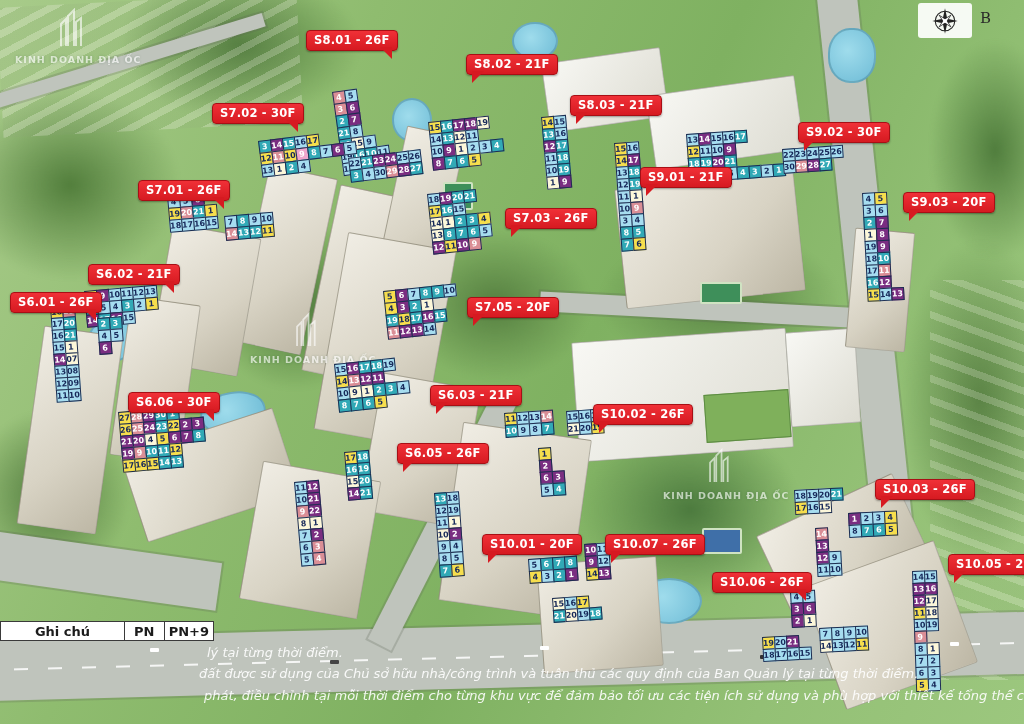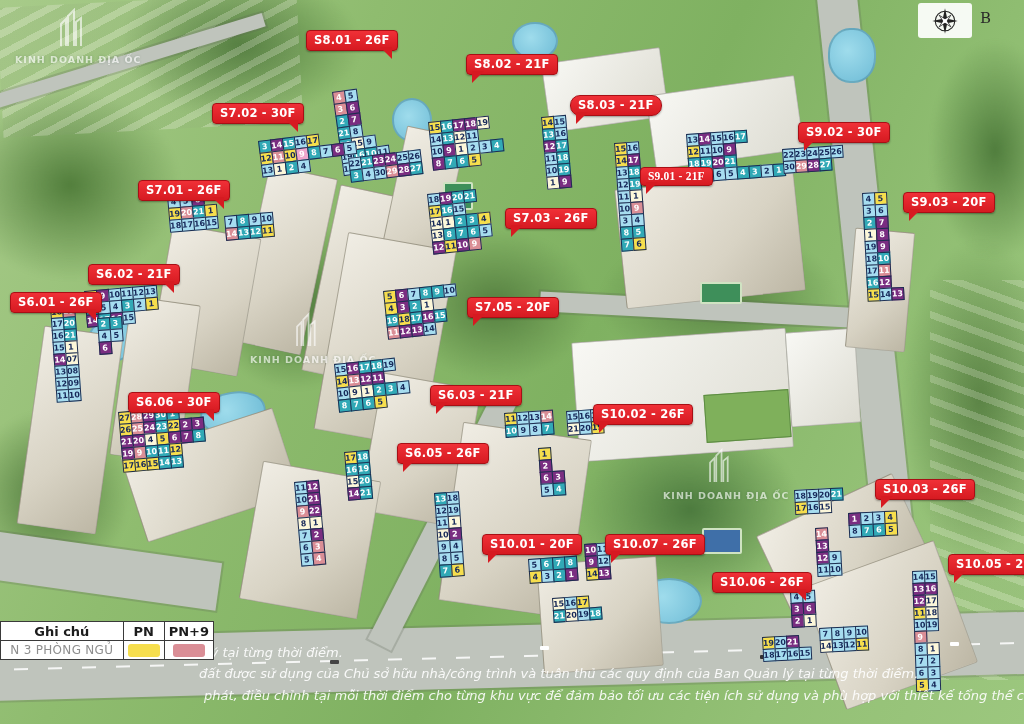--- a/index.html
+++ b/index.html
@@ -935,25 +935,25 @@
         </div>
         <div class="urow">
           <span class="ucell" style="background: rgb(246, 222, 77);">5</span>
           <span class="ucell" style="background: rgb(166, 221, 240);">4</span>
         </div>
       </div>
     </div>
   <div id="badge-layer">
       <div class="badge tail-br" style="left: 306px; top: 30px;">S8.01 - 26F</div>
       <div class="badge tail-bl" style="left: 466px; top: 54px;">S8.02 - 21F</div>
-      <div class="badge tail-bl" style="left: 570px; top: 95px; border-radius: 10px;">S8.03 - 21F</div>
+      <div class="badge tail-bl" style="left: 570px; top: 95px;">S8.03 - 21F</div>
       <div class="badge tail-br" style="left: 212px; top: 103px;">S7.02 - 30F</div>
       <div class="badge tail-bl" style="left: 798px; top: 122px;">S9.02 - 30F</div>
       <div class="badge tail-br" style="left: 138px; top: 180px;">S7.01 - 26F</div>
-      <div class="badge tail-bl" style="left: 640px; top: 167px; font-family: Liberation Serif, serif;">S9.01 - 21F</div>
+      <div class="badge tail-bl" style="left: 640px; top: 167px;">S9.01 - 21F</div>
       <div class="badge tail-bl" style="left: 903px; top: 192px;">S9.03 - 20F</div>
       <div class="badge tail-bl" style="left: 505px; top: 208px;">S7.03 - 26F</div>
       <div class="badge tail-br" style="left: 88px; top: 264px;">S6.02 - 21F</div>
       <div class="badge tail-br" style="left: 10px; top: 292px;">S6.01 - 26F</div>
       <div class="badge tail-bl" style="left: 467px; top: 297px;">S7.05 - 20F</div>
       <div class="badge tail-bl" style="left: 430px; top: 385px;">S6.03 - 21F</div>
       <div class="badge tail-br" style="left: 128px; top: 392px;">S6.06 - 30F</div>
       <div class="badge tail-bl" style="left: 593px; top: 404px;">S10.02 - 26F</div>
       <div class="badge tail-bl" style="left: 397px; top: 443px;">S6.05 - 26F</div>
       <div class="badge tail-bl" style="left: 875px; top: 479px;">S10.03 - 26F</div>
@@ -969,25 +969,16 @@
 
   <table class="legend">
     <thead>
       <tr>
         <th style="width:126px;">Ghi chú</th>
         <th style="width:40px;">PN</th>
         <th style="width:46px;">PN+9</th>
       </tr>
     </thead>
     <tbody id="legend-rows">
-        <tr>
-          <td class="lg-label">N 3 PHÒNG NGỦ</td>
-          <td>
-            <span class="swatch" style="background: rgb(246, 222, 77);"></span>
-          </td>
-          <td>
-            <span class="swatch" style="background: rgb(218, 142, 150);"></span>
-          </td>
-        </tr>
       </tbody>
   </table>
 
 </div>
 
 </body></html>

